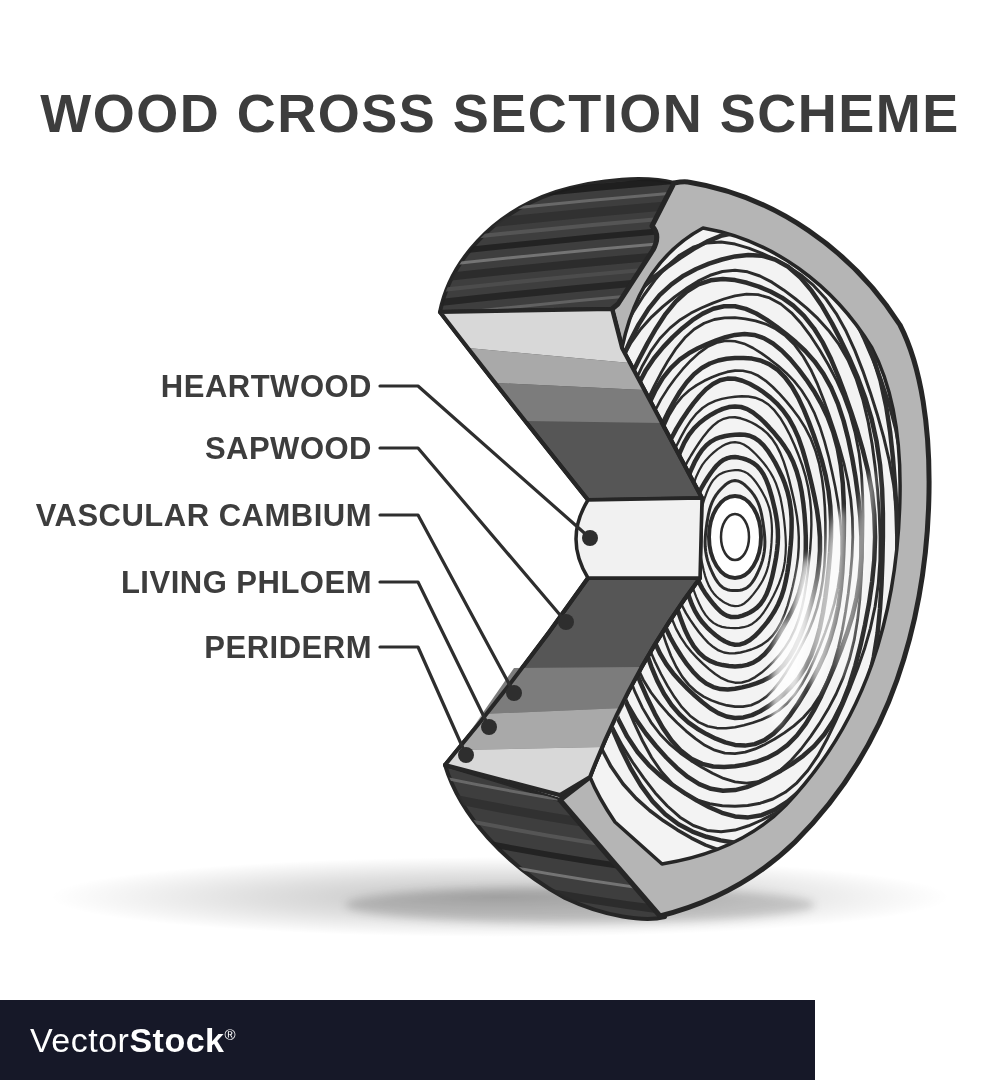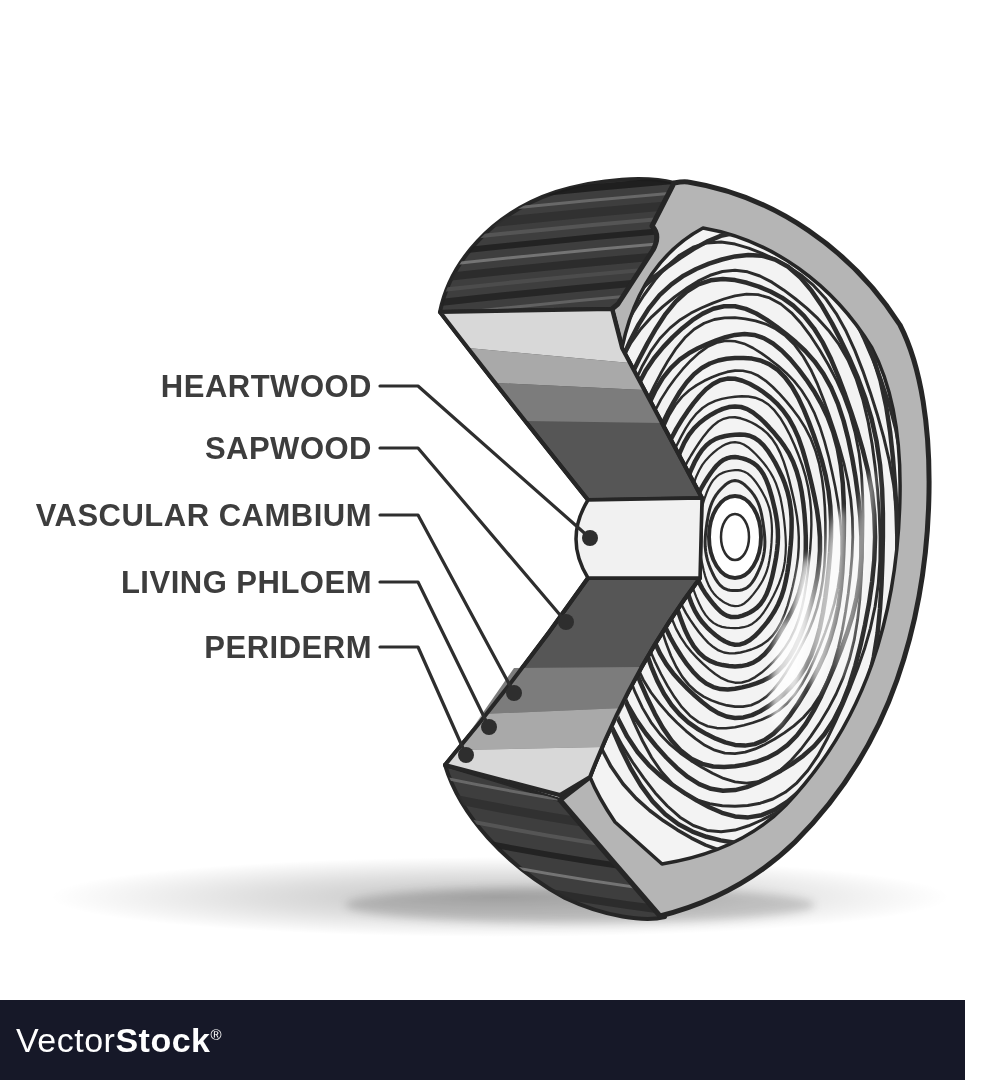--- a/index.html
+++ b/index.html
@@ -3,33 +3,34 @@
 <meta charset="utf-8">
 <style>
   html,body{margin:0;padding:0;background:#ffffff;}
   .stage{position:relative;width:1000px;height:1080px;background:#ffffff;overflow:hidden;
          font-family:"Liberation Sans", sans-serif;}
   .title{position:absolute;top:82px;left:0;width:100%;margin:0;text-align:center;
          font-size:54px;font-weight:700;letter-spacing:1.5px;color:#3d3d3d;}
   .diagram-svg{position:absolute;left:0;top:0;}
   .layer-label{font-family:"Liberation Sans", sans-serif;font-weight:700;font-size:31px;
                letter-spacing:0.5px;}
-  .wm-bar{position:absolute;left:0;top:1000px;width:965px;height:80px;background:#161828;
+  .wm-bar{position:absolute;left:0;top:1000px;width:815px;height:80px;background:#161828;
           display:flex;align-items:center;justify-content:space-between;
-          padding:0 16px;box-sizing:border-box;}
+          padding:0 30px;box-sizing:border-box;}
   .wm-logo{color:#ffffff;font-size:34px;font-weight:300;letter-spacing:0.5px;}
   .wm-logo .bold{font-weight:700;}
   .wm-reg{font-size:15px;vertical-align:super;font-weight:400;}
   .wm-url{color:#ffffff;font-size:27px;font-weight:400;}
 </style>
 </head>
 <body>
 
 <div class="stage">
 
+  <h1 class="title">WOOD CROSS SECTION SCHEME</h1>
 
   <svg id="wood-svg" class="diagram-svg" width="1000" height="1000" viewBox="0 0 1000 1000">
     <defs>
       <radialGradient id="shGrad" cx="50%" cy="50%" r="50%">
         <stop offset="0%" stop-color="rgba(0,0,0,0.25)"></stop>
         <stop offset="55%" stop-color="rgba(0,0,0,0.12)"></stop>
         <stop offset="100%" stop-color="rgba(0,0,0,0)"></stop>
       </radialGradient>
       <filter id="soft" x="-60%" y="-60%" width="220%" height="220%">
         <feGaussianBlur stdDeviation="4"></feGaussianBlur>

